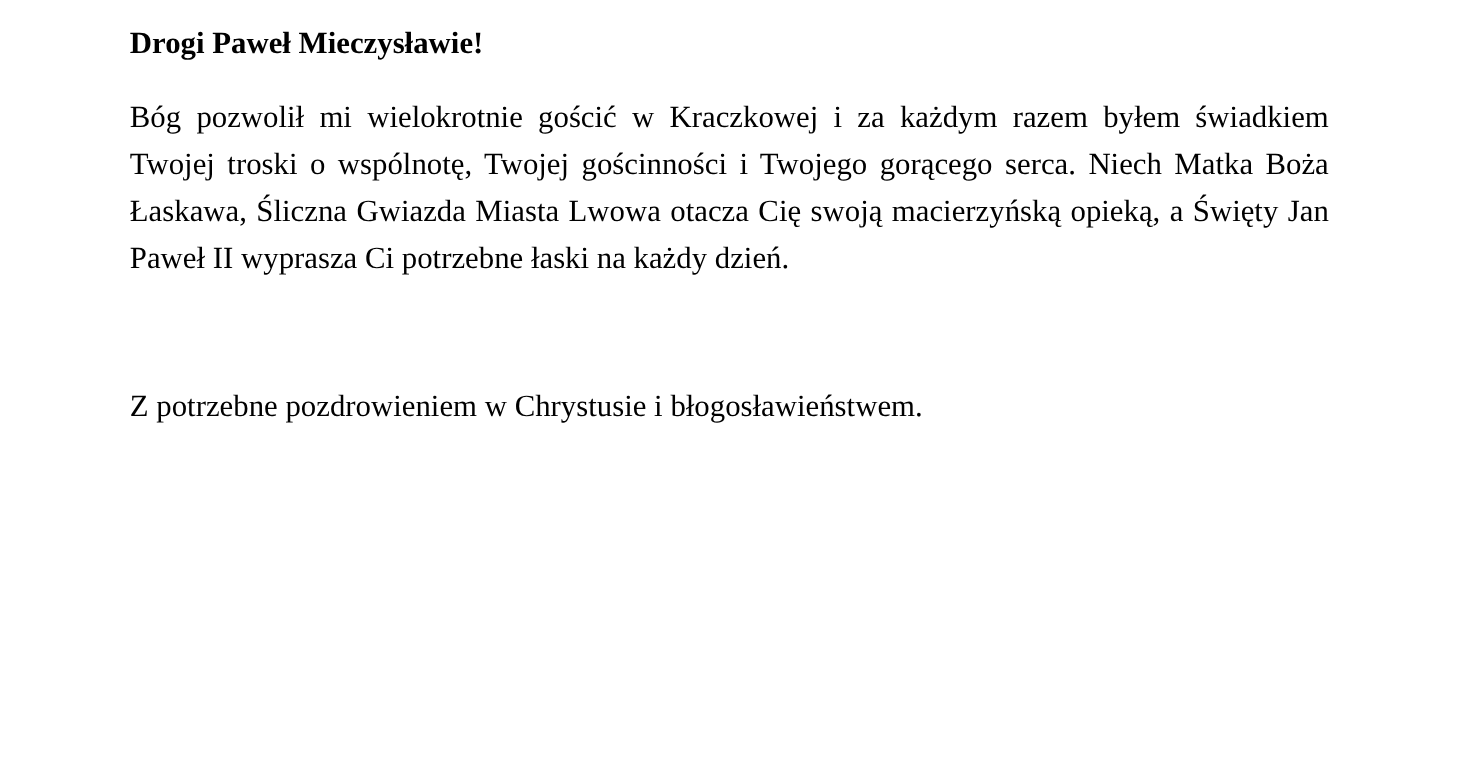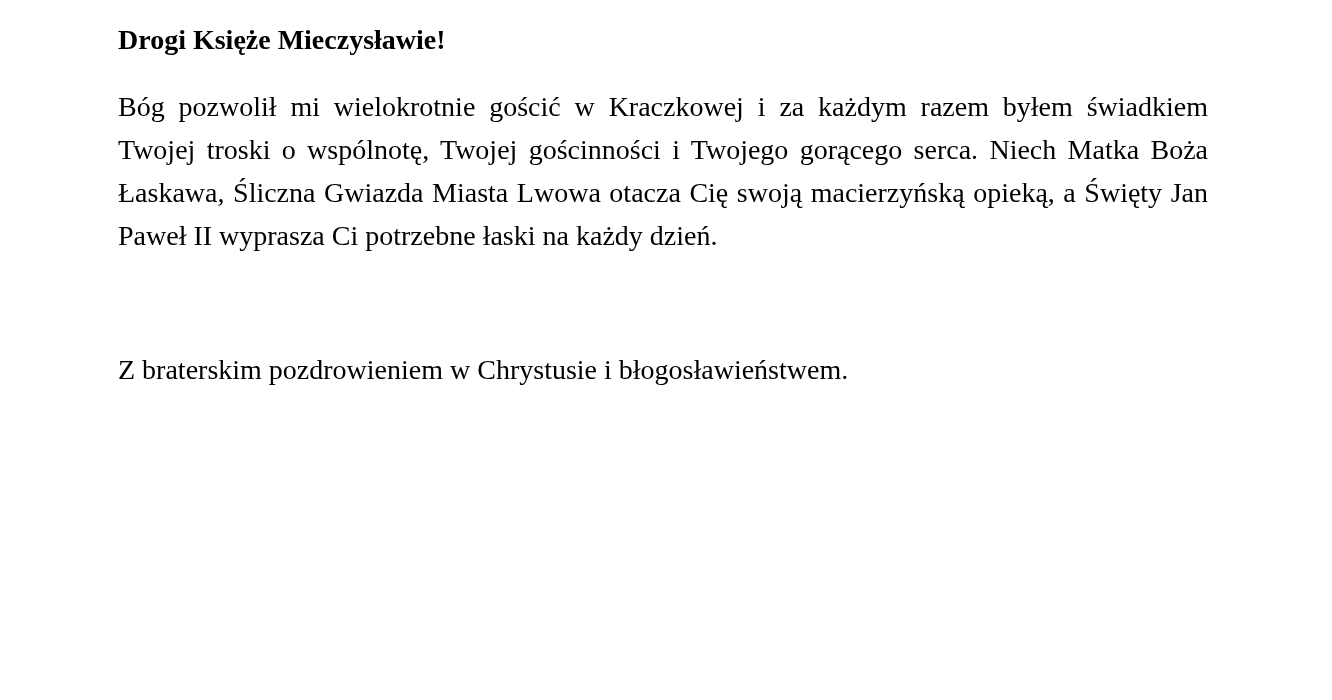--- a/index.html
+++ b/index.html
@@ -39,19 +39,19 @@
   .closing {
     line-height: 43px;
     margin: 91px 0 0 0;
     text-align: left;
   }
 </style>
 </head>
 <body>
 
 <div class="page">
-  <h1 class="salutation">Drogi Księże Mieczysławie!</h1>
+  <h1 class="salutation">Drogi Paweł Mieczysławie!</h1>
 
   <p class="body-para">Bóg pozwolił mi wielokrotnie gościć w Kraczkowej i za każdym razem byłem świadkiem Twojej troski o wspólnotę, Twojej gościnności i Twojego gorącego serca. Niech Matka Boża Łaskawa, Śliczna Gwiazda Miasta Lwowa otacza Cię swoją macierzyńską opieką, a Święty Jan Paweł II wyprasza Ci potrzebne łaski na każdy dzień.</p>
 
 
-  <p class="closing">Z braterskim pozdrowieniem w Chrystusie i błogosławieństwem.</p>
+  <p class="closing">Z potrzebne pozdrowieniem w Chrystusie i błogosławieństwem.</p>
 </div>
 
 </body></html>

